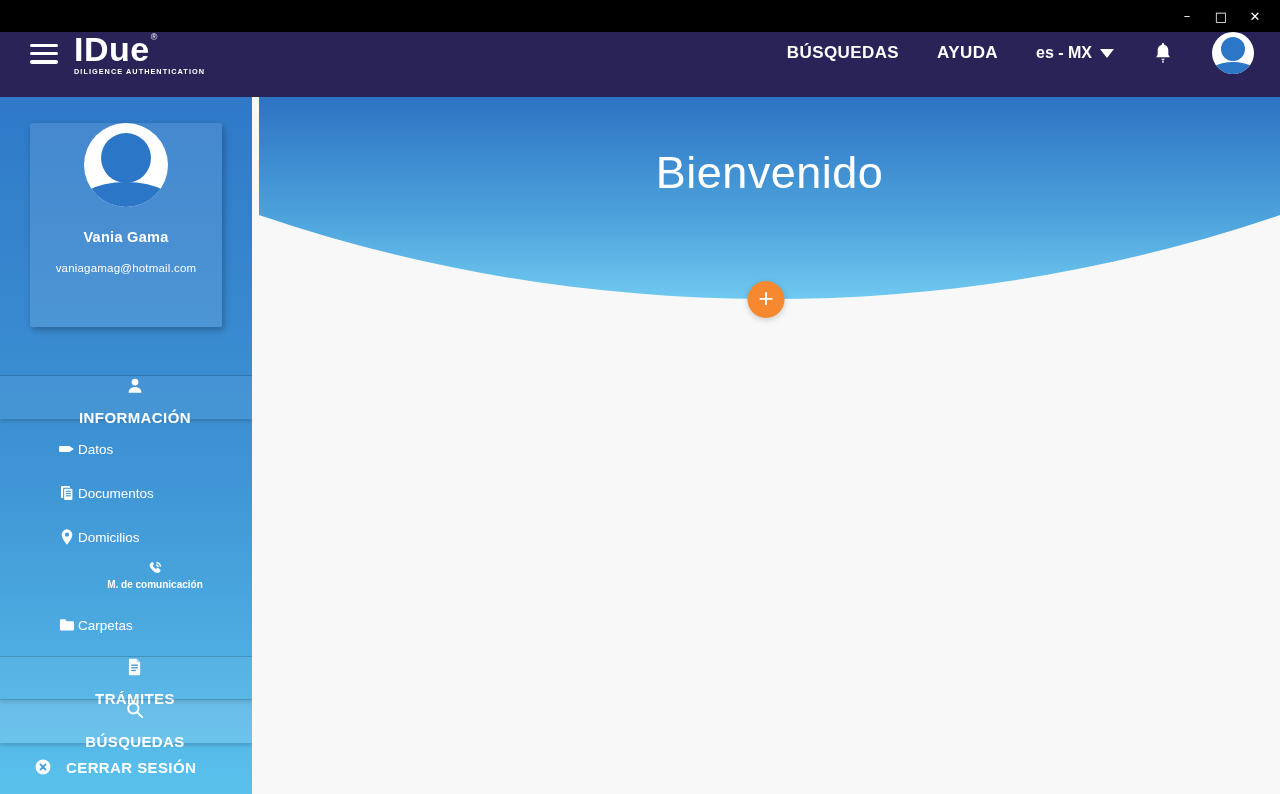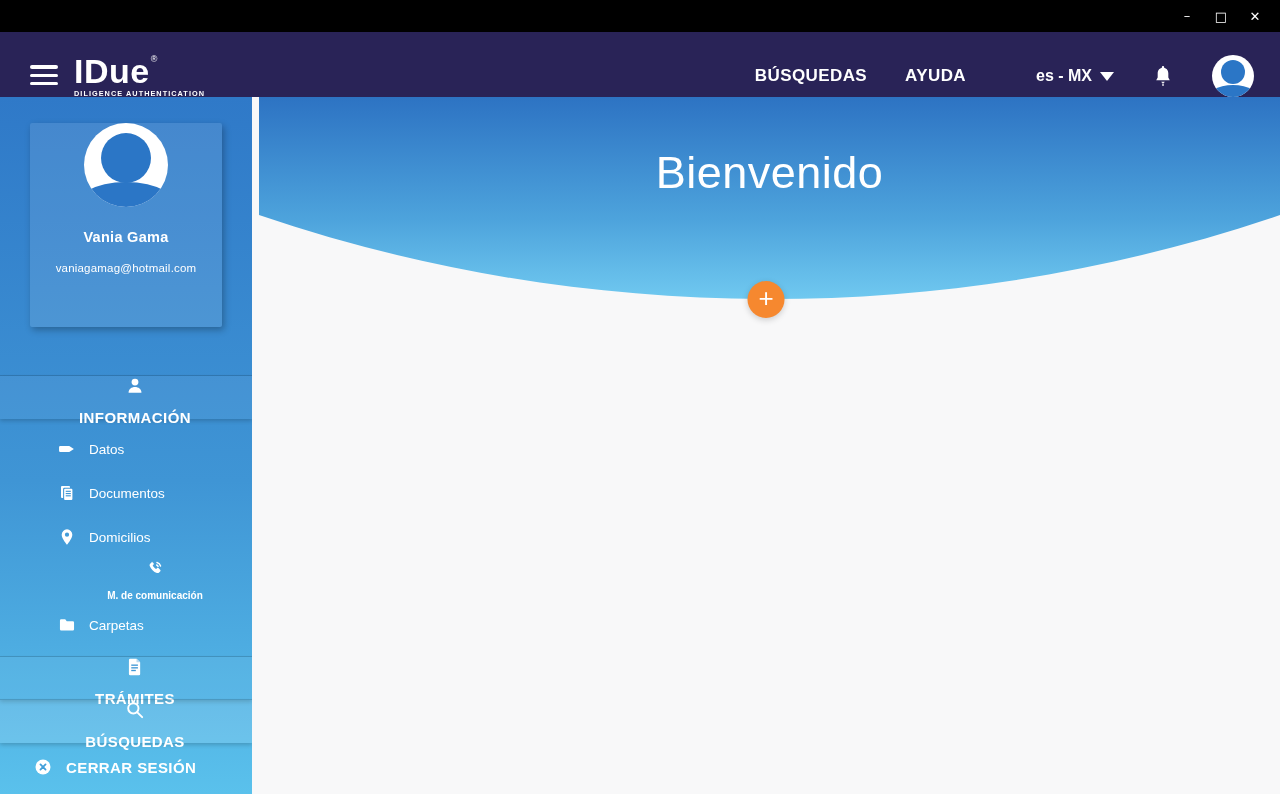--- a/index.html
+++ b/index.html
@@ -6,32 +6,32 @@
   html,body { width:1280px; height:794px; overflow:hidden; }
   body { font-family:"Liberation Sans", "DejaVu Sans", sans-serif; background:#f8f8f9; }
 
   
   .titlebar { height:32px; background:#000; display:flex; align-items:center; justify-content:flex-end; }
   .win-controls { display:flex; align-items:center; gap:8px; padding-right:12px; }
   .win-btn { width:26px; height:26px; color:#fff; font-size:13px; display:flex; align-items:center; justify-content:center; cursor:default; font-family:"DejaVu Sans", sans-serif; }
   .win-btn.min { align-items:flex-end; padding-bottom:6px; }
 
   
-  .appbar { height:65px; background:#292357; display:flex; align-items:flex-end; color:#fff; }
+  .appbar { height:65px; background:#292357; display:flex; align-items:flex-start; color:#fff; }
   .appbar-left { display:flex; align-items:center; padding-left:30px; }
   .hamburger { width:28px; display:flex; flex-direction:column; gap:5px; cursor:pointer; }
   .hamburger span { display:block; height:3.4px; background:#fff; border-radius:2px; }
   .logo { margin-left:16px; line-height:1; cursor:pointer; }
   .logo-row { display:flex; align-items:flex-start; }
   .logo-text { font-size:34px; font-weight:700; letter-spacing:.5px; }
   .logo-reg { font-size:9px; margin-top:1px; margin-left:1px; }
   .logo-sub { font-size:7.3px; letter-spacing:1.05px; margin-top:2px; font-weight:600; }
   .appbar-right { margin-left:auto; display:flex; align-items:center; gap:38px; padding-right:26px; }
   .nav-link { font-size:17px; font-weight:600; letter-spacing:.4px; cursor:pointer; }
-  .lang { display:flex; align-items:center; gap:8px; font-size:16px; font-weight:600; cursor:pointer;margin-left:32px; }
+  .lang { display:flex; align-items:center; gap:8px; font-size:16px; font-weight:600; cursor:pointer; }
   .tri-down { width:0; height:0; border-left:7px solid transparent; border-right:7px solid transparent; border-top:9px solid #fff; }
   .bell { width:22px; height:24px; cursor:pointer; display:block; }
   .avatar { border-radius:50%; background:#fff; position:relative; overflow:hidden; cursor:pointer; }
   .avatar .head { position:absolute; border-radius:50%; background:#2b76c6; }
   .avatar .body { position:absolute; border-radius:50%; background:#2b76c6; }
   .avatar.small { width:42px; height:42px; }
   .avatar.small .head { width:24px; height:24px; left:9px; top:5px; }
   .avatar.small .body { width:56px; height:32px; left:-7px; top:30px; }
 
   
@@ -48,21 +48,21 @@
 
   .side-nav { margin-top:49px; }
   .section-head { height:43px; display:flex; align-items:center; gap:13px; padding:0 16px 0 34px; font-size:15px; font-weight:700; letter-spacing:.4px; cursor:pointer;
     background:rgba(255,255,255,0.05); box-shadow:0 -1px 0 rgba(0,0,0,0.14), 0 2px 4px rgba(0,0,0,0.18); position:relative;flex-direction:column; }
   .section-head.lighter { background:rgba(255,255,255,0.13);text-align:center; }
   .section-head .chev { margin-left:auto; }
   .icon-20 { width:20px; height:20px; display:block; flex:0 0 20px; }
   .icon-18 { width:18px; height:18px; display:block; flex:0 0 18px; }
   .chev { width:15px; height:15px; display:block; }
   .sub-list { padding:8px 0 10px; }
-  .sub-item { height:44px; display:flex; align-items:center; gap:13px; padding-left:58px; font-size:13.5px; cursor:pointer; }
+  .sub-item { height:44px; display:flex; align-items:center; gap:2px; padding-left:58px; font-size:13.5px; cursor:pointer; }
   .sub-item.active { font-weight:700; font-size:10px;flex-direction:column; }
   .logout { height:44px; display:flex; align-items:center; gap:14px; padding-left:34px; font-size:15px; font-weight:700; letter-spacing:.4px; cursor:pointer; margin-top:2px; }
 
   
   .main { flex:1; position:relative; background:#f8f8f9;padding-left:7px; }
   .hero { height:203px; background:linear-gradient(180deg,#2d73c3 0%,#4da3dc 60%,#70c9f0 100%); position:relative; text-align:center; color:#fff; }
   .hero-curve { position:absolute; left:0; bottom:0; width:100%; height:85px; display:block; z-index:1; }
   .hero-title { position:relative; z-index:2; padding-top:50px; font-size:45px; font-weight:500; letter-spacing:.5px; }
   .hero-sub { position:relative; z-index:2; margin-top:26px; font-size:27px; font-weight:400; letter-spacing:.3px; }
   .fab { position:absolute; top:184px; left:50%; transform:translateX(-50%); width:37px; height:37px; border-radius:50%; background:#f6882f; border:none; color:#fff; font-size:26px; font-weight:300; line-height:1; display:flex; align-items:center; justify-content:center; cursor:pointer; z-index:5; box-shadow:0 2px 6px rgba(0,0,0,0.18); font-family:"Liberation Sans", sans-serif; padding-bottom:3px; }

